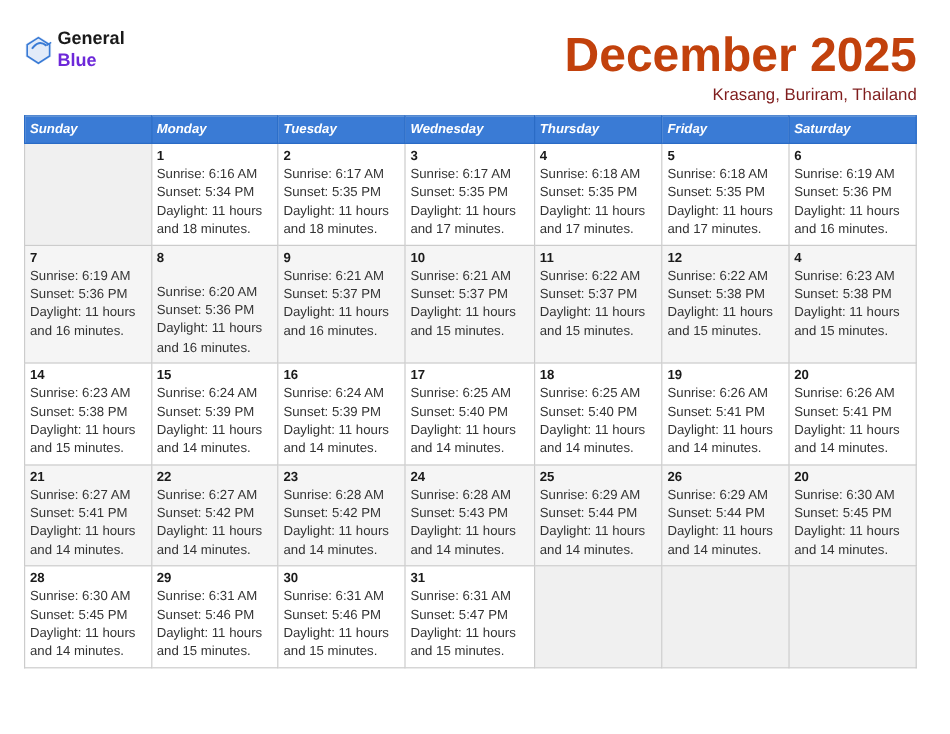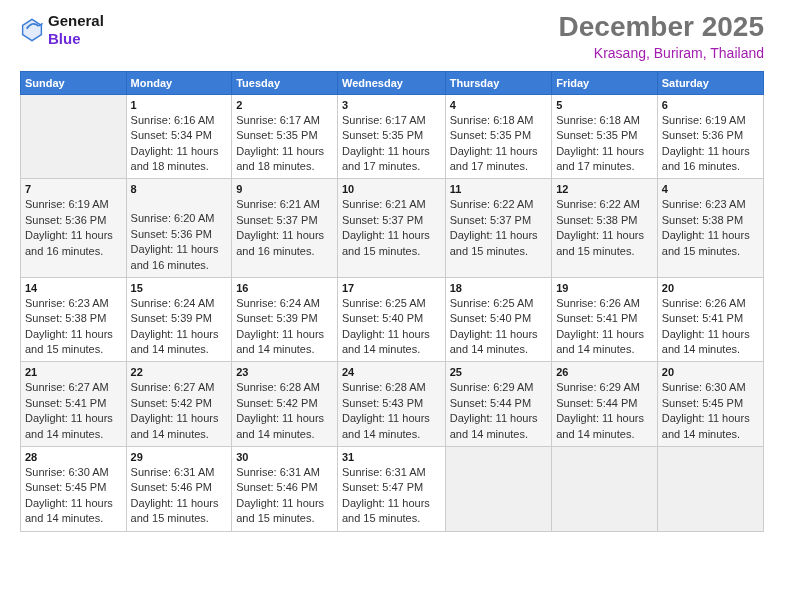--- a/index.html
+++ b/index.html
@@ -7,21 +7,21 @@
       font-family: Arial, sans-serif;
       background: #fff;
       width: 792px;
       height: 612px;
       overflow: hidden;
     }
     .page {
       width: 784px;
       height: 612px;
       background: #fff;
-      padding: 12px 20px 12px 20px;
+      padding: 24px 20px 12px 20px;
     }
     .header {
       display: flex;
       justify-content: space-between;
       align-items: flex-start;
       margin-bottom: 10px;
     }
     .logo {
       display: flex;
       align-items: center;
@@ -29,43 +29,44 @@
     }
     .logo-icon {
       width: 24px;
       height: 28px;
       position: relative;
     }
     .title-block {
       text-align: right;
     }
     .month-title {
-      font-size: 28px;
+      font-size: 40px;
       font-weight: bold;
-      color: #737373;
+      color: #c2410c;
       line-height: 1.1;
     }
     .location {
       font-size: 14px;
-      color: #a21caf;
+      color: #7f1d1d;
       margin-top: 2px;
     }
     .calendar {
       width: 100%;
       border-collapse: collapse;
       font-size: 9.5px;
     }
     .calendar thead th {
       background: #3a7bd5;
       color: #fff;
       font-weight: bold;
       padding: 5px 4px;
       text-align: left;
       font-size: 11px;
       border: 1px solid #2a6bc5;
+      font-style: italic;
     }
     .calendar tbody td {
       border: 1px solid #ccc;
       vertical-align: top;
       padding: 4px 4px;
       height: 82px;
       width: 113px;
     }
     .day-number {
       font-weight: bold;

